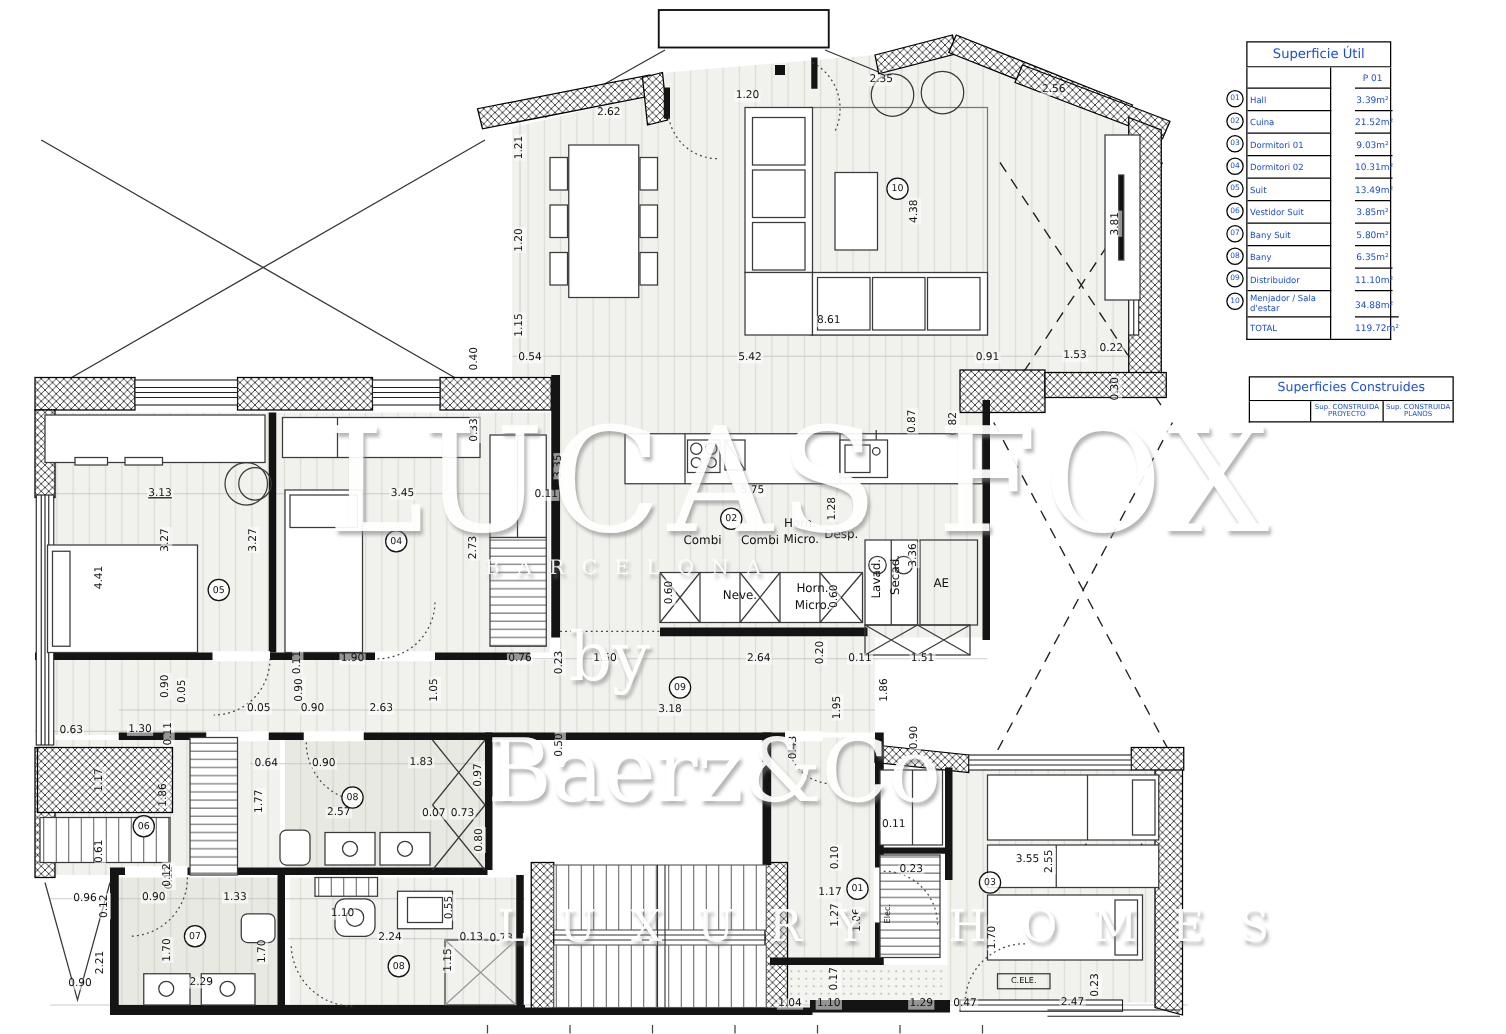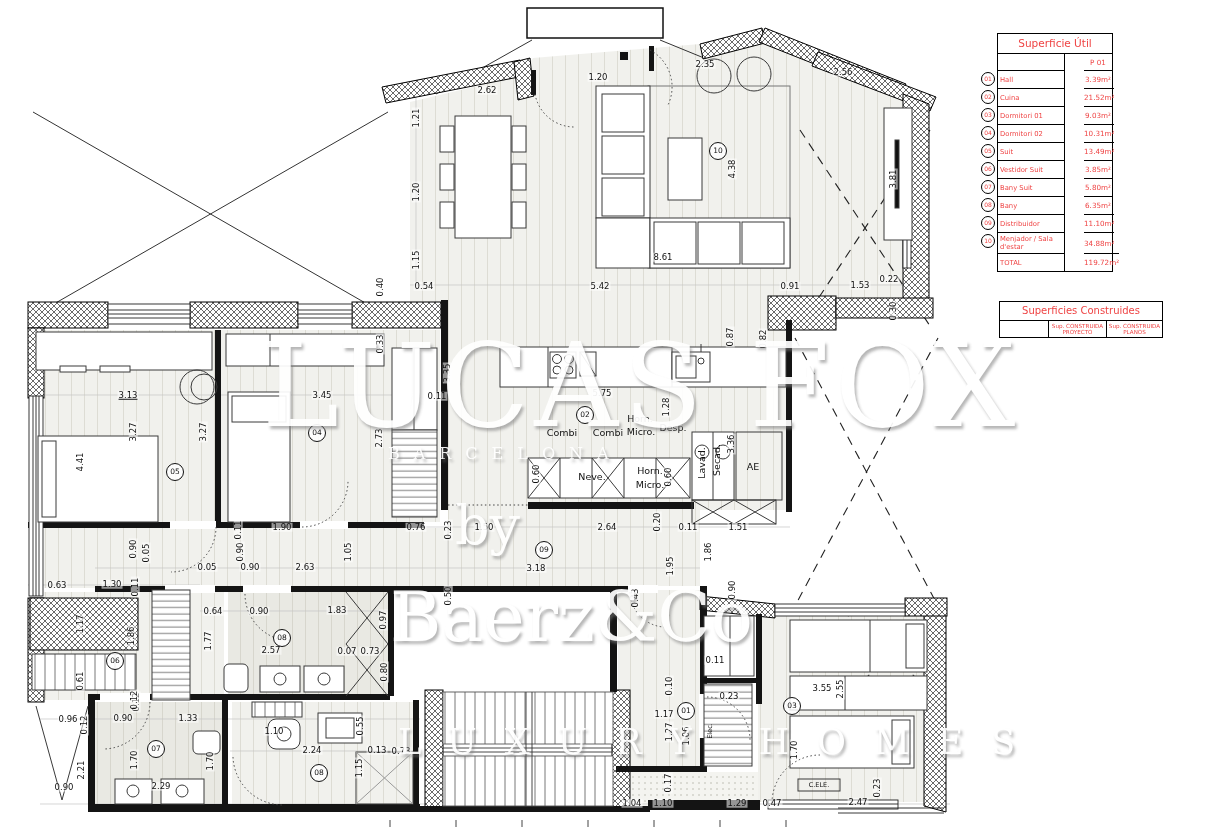--- a/index.html
+++ b/index.html
@@ -19,21 +19,21 @@
   
   .wm{position:absolute;inset:0;z-index:5;pointer-events:none;
       font-family:"DejaVu Serif",serif;color:#fff;}
   .wm>div{position:absolute;opacity:.93;text-shadow:2px 3px 3px rgba(125,125,125,.6);white-space:nowrap;}
   #wm-big{left:262px;top:318px;font-size:116px;letter-spacing:5px;}
   #wm-sub{left:388px;top:444px;font-size:16px;letter-spacing:14px;}
   #wm-by{left:455px;top:494px;font-size:54px;}
   #wm-brand{left:390px;top:576px;font-size:70px;}
   #wm-tag{left:398px;top:722px;font-size:35px;letter-spacing:28px;}
   
-  .tablebox{position:absolute;z-index:6;color:#ef4444;}
+  .tablebox{position:absolute;z-index:6;color:#1d4ed8;}
   #t1{left:979px;top:33px;width:140px;}
   #t1 .title{margin-left:18px;width:114px;height:19px;line-height:19px;border:1px solid #000;
              text-align:center;font-size:10.5px;background:#fff;}
   #t1 .tbl{margin-left:18px;width:114px;border:1px solid #000;border-top:none;background:#fff;}
   .t1row{display:flex;position:relative;gap:19px;}
   .t1row .circ{position:absolute;left:-17px;top:2px;width:12px;height:12px;border:1px solid #000;
                border-radius:50%;font-size:6px;line-height:12px;text-align:center;background:#fff;}
   .t1row .lab{flex:0 0 62px;border-right:1px solid #000;border-top:1px solid #000;
               padding:2px 2px;font-size:6.8px;display:flex;align-items:center;min-height:13px;}
   .t1row .val{flex:1;border-top:1px solid #000;font-size:7.2px;display:flex;align-items:center;

